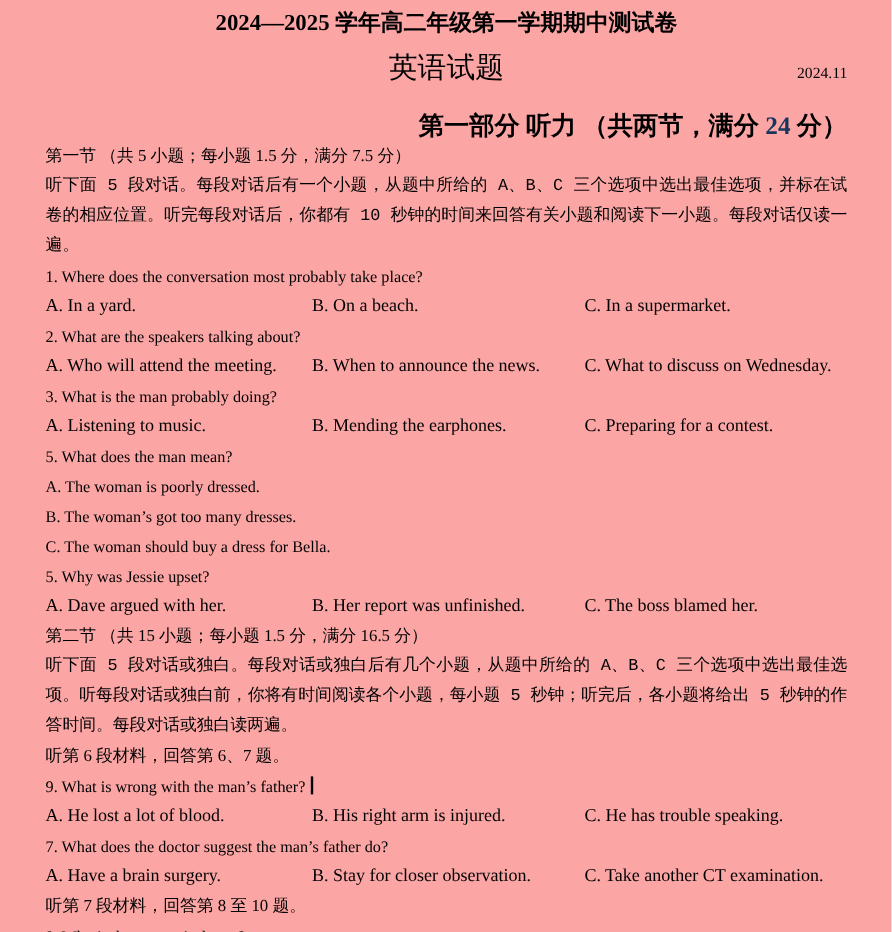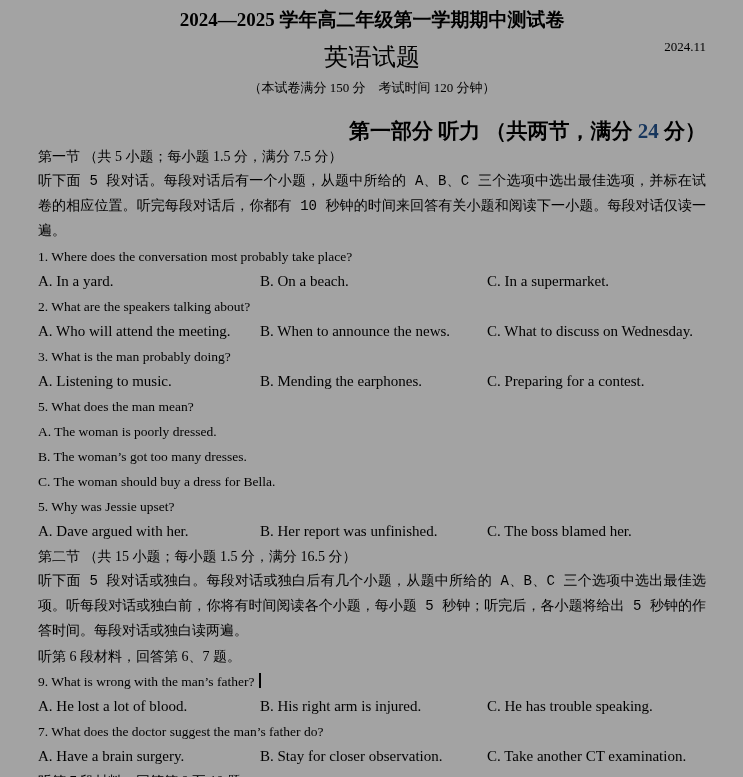--- a/index.html
+++ b/index.html
@@ -1,21 +1,21 @@
 <!DOCTYPE html>
 <html><head>
 <meta charset="utf-8">
 <style>
   html, body { margin: 0; padding: 0; background: #ffffff; }
   .page {
     position: relative;
     width: 743px;
     height: 777px;
     box-sizing: border-box;
-    background: #a3a3a3;
+    background: #fca5a5;
     color: #000000;
     font-family: "Liberation Serif", "DejaVu Serif", serif;
     padding: 6px 37px 0 38px;
     overflow: hidden;
   }
   .title {
     text-align: center;
     font-size: 19px;
     font-weight: bold;
     line-height: 28px;
@@ -28,21 +28,21 @@
   }
   .subject {
     text-align: center;
     font-size: 24px;
     font-weight: normal;
     line-height: 27px;
   }
   .date {
     position: absolute;
     right: 0;
-    bottom: 16px;
+    bottom: 2px;
     font-size: 13px;
     font-weight: normal;
   }
   .paper-info {
     text-align: center;
     font-size: 13px;
     line-height: 18px;
     margin-top: 8px;
   }
   .part-heading {
@@ -89,21 +89,20 @@
 
 <div class="page">
 
   <h1 class="title">2024—2025 学年高二年级第一学期期中测试卷</h1>
 
   <div class="subject-row">
     <div class="subject">英语试题</div>
     <span class="date">2024.11</span>
   </div>
 
-  <div class="paper-info">（本试卷满分 150 分　考试时间 120 分钟）</div>
 
   <div class="part-heading"><span>第一部分 听力 （共两节，满分 </span><span class="num-accent">24</span><span> 分）</span></div>
 
   <div class="cjk-line">第一节 （共 5 小题；每小题 1.5 分，满分 7.5 分）</div>
 
   <div class="cjk-par">听下面 5 段对话。每段对话后有一个小题，从题中所给的 A、B、C 三个选项中选出最佳选项，并标在试卷的相应位置。听完每段对话后，你都有 10 秒钟的时间来回答有关小题和阅读下一小题。每段对话仅读一遍。</div>
 
   <div>
     <div class="line">1. Where does the conversation most probably take place?</div>
     <div class="options-row">

